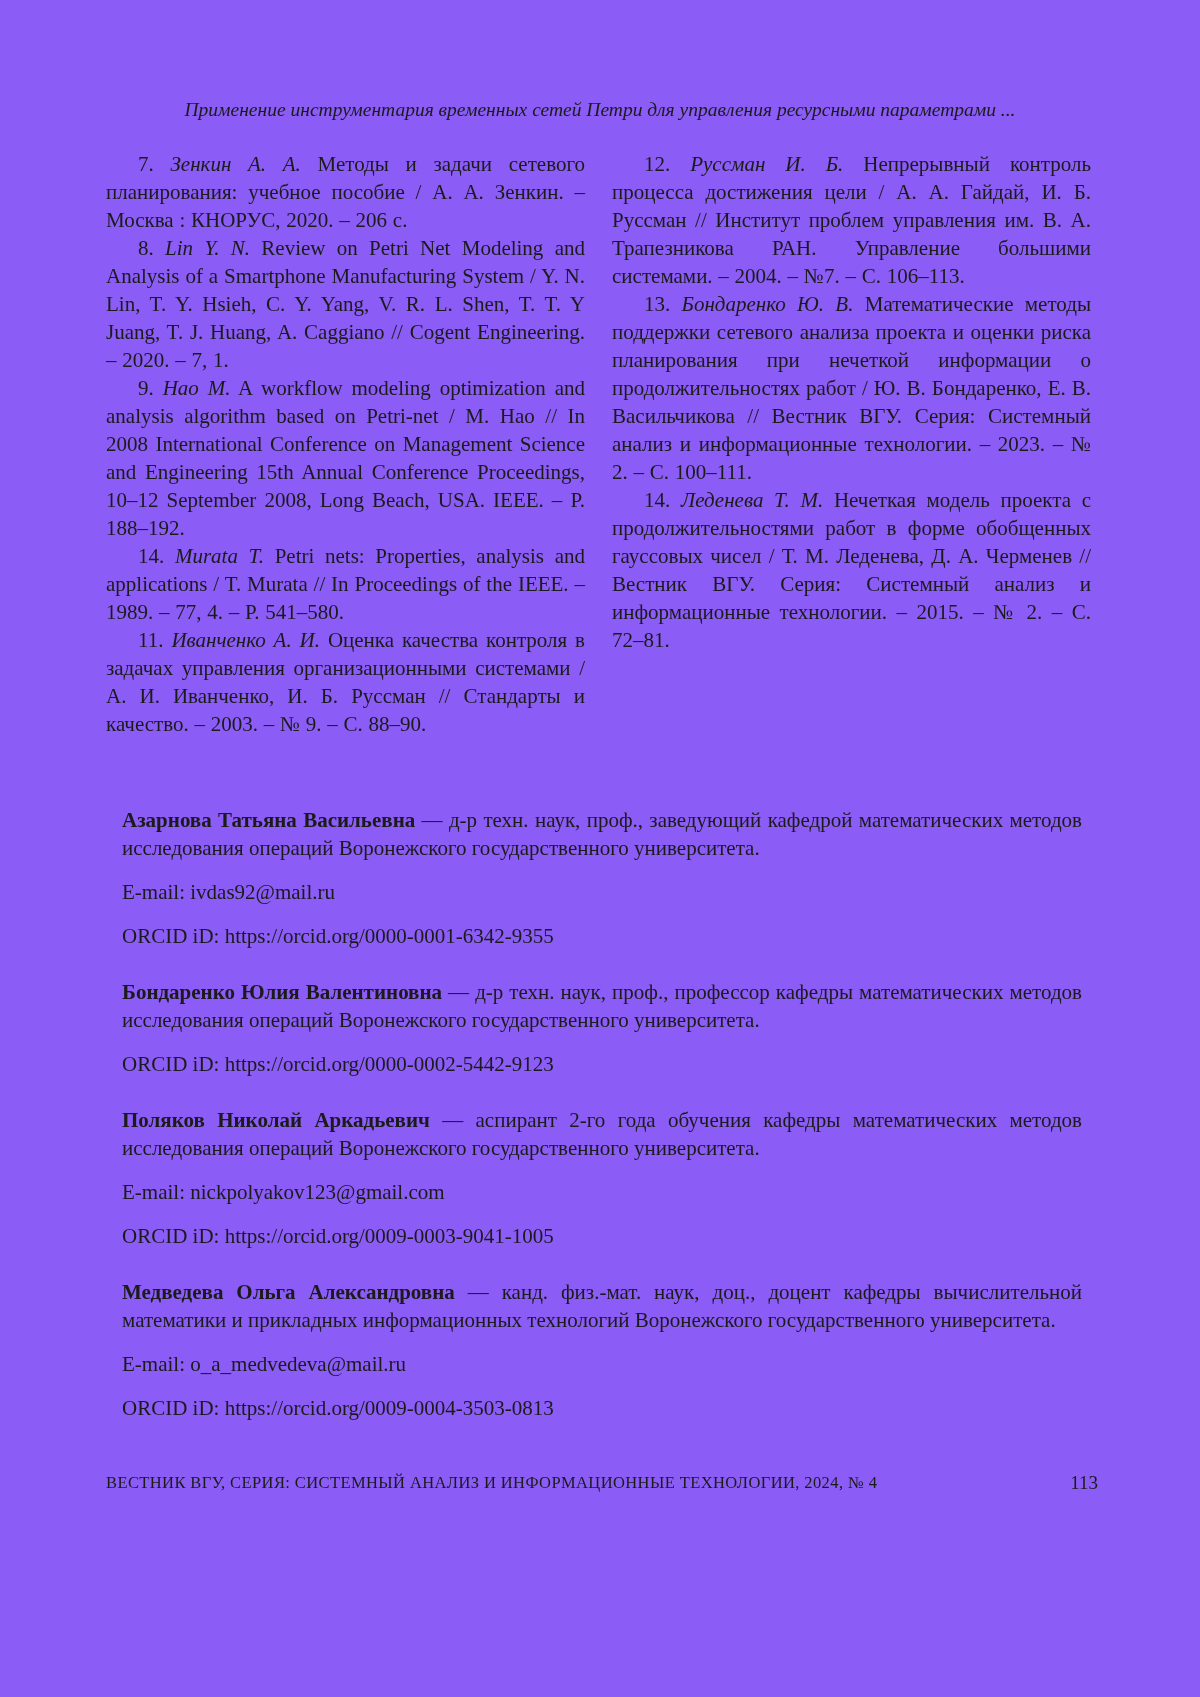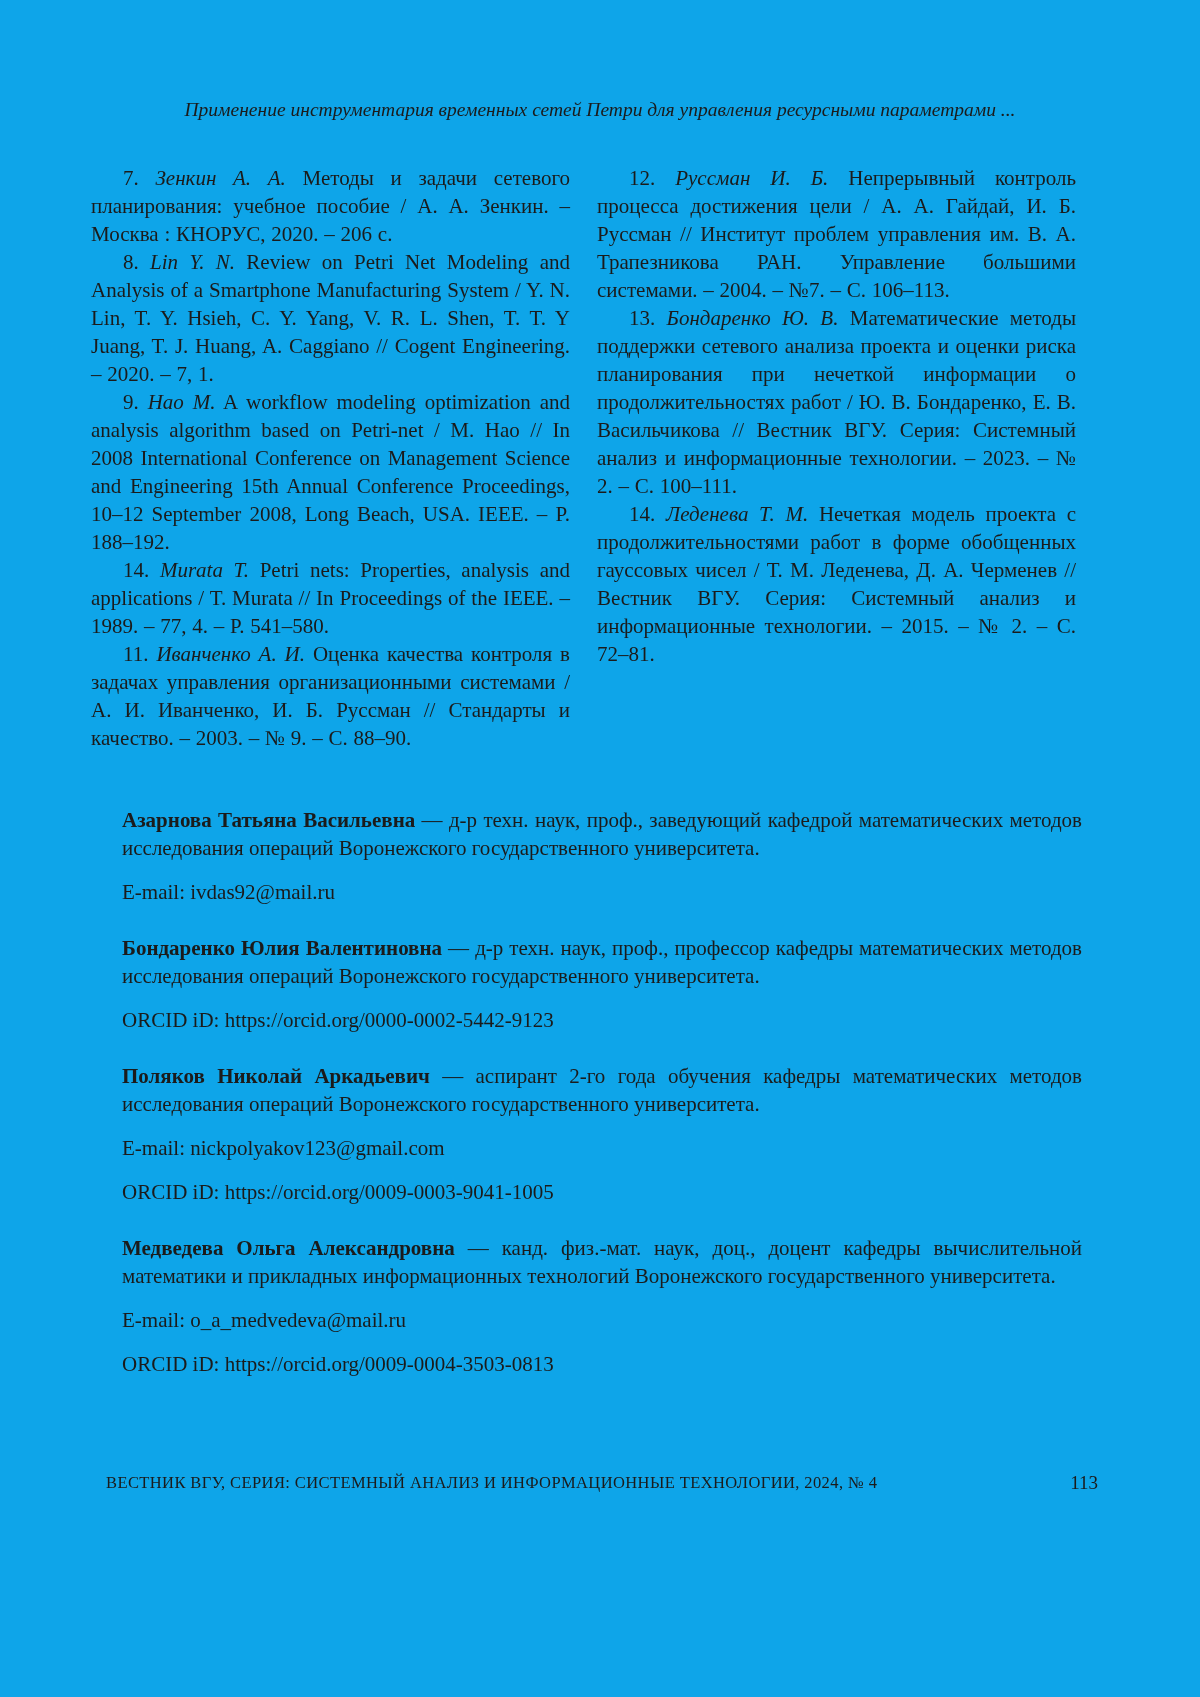--- a/index.html
+++ b/index.html
@@ -4,44 +4,43 @@
 <style>
   html, body {
     margin: 0;
     padding: 0;
     background: #ffffff;
   }
   .page {
     position: relative;
     width: 1200px;
     height: 1697px;
-    background: #0ea5e9;
+    background: #8b5cf6;
     color: #1b1b1b;
     font-family: "Liberation Serif", "DejaVu Serif", serif;
     overflow: hidden;
   }
   .running-head {
     position: absolute;
     top: 97px;
     left: 90px;
     width: 1020px;
     text-align: center;
     font-style: italic;
     font-size: 19.5px;
     line-height: 26px;
     white-space: nowrap;
   }
   .columns {
     position: absolute;
     top: 150px;
-    left: 91px;
+    left: 106px;
     width: 986px;
     display: flex;
     gap: 27px;
-    margin-top: 14px;
   }
   .col {
     width: 479px;
   }
   .ref {
     margin: 0;
     font-size: 21px;
     line-height: 28px;
     text-align: justify;
     text-indent: 32px;
@@ -130,20 +129,21 @@
     </div>
 
   </div>
 
   <div class="authors">
 
     <div class="author-block">
       <p class="author-bio"><span class="author-name">Азарнова Татьяна Васильевна</span>
         <span>— д-р техн. наук, проф., заведующий кафедрой математических методов исследования операций Воронежского государственного университета.</span></p>
       <p class="author-line">E-mail: ivdas92@mail.ru</p>
+      <p class="author-line">ORCID iD: https://orcid.org/0000-0001-6342-9355</p>
     </div>
 
     <div class="author-block">
       <p class="author-bio"><span class="author-name">Бондаренко Юлия Валентиновна</span>
         <span>— д-р техн. наук, проф., профессор кафедры математических методов исследования операций Воронежского государственного университета.</span></p>
       <p class="author-line">ORCID iD: https://orcid.org/0000-0002-5442-9123</p>
     </div>
 
     <div class="author-block">
       <p class="author-bio"><span class="author-name">Поляков Николай Аркадьевич</span>

